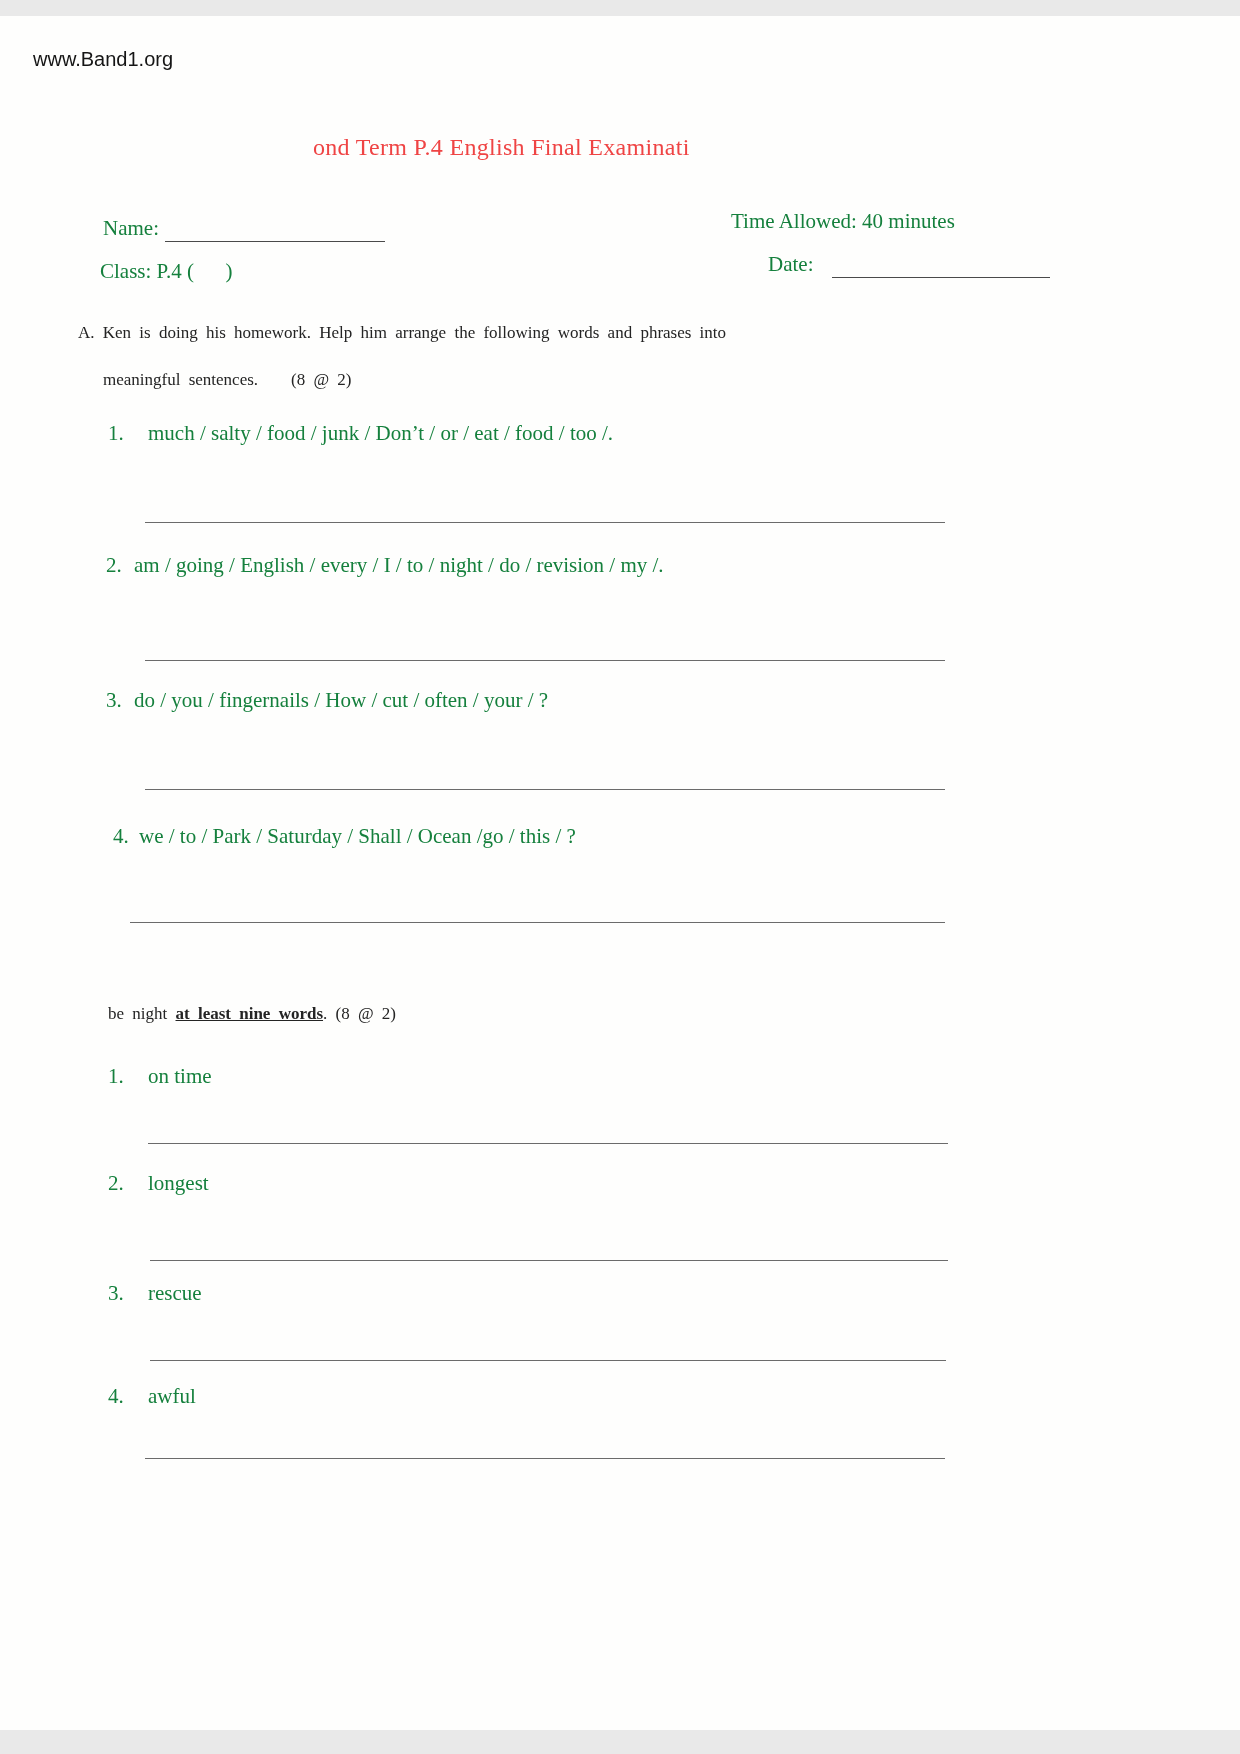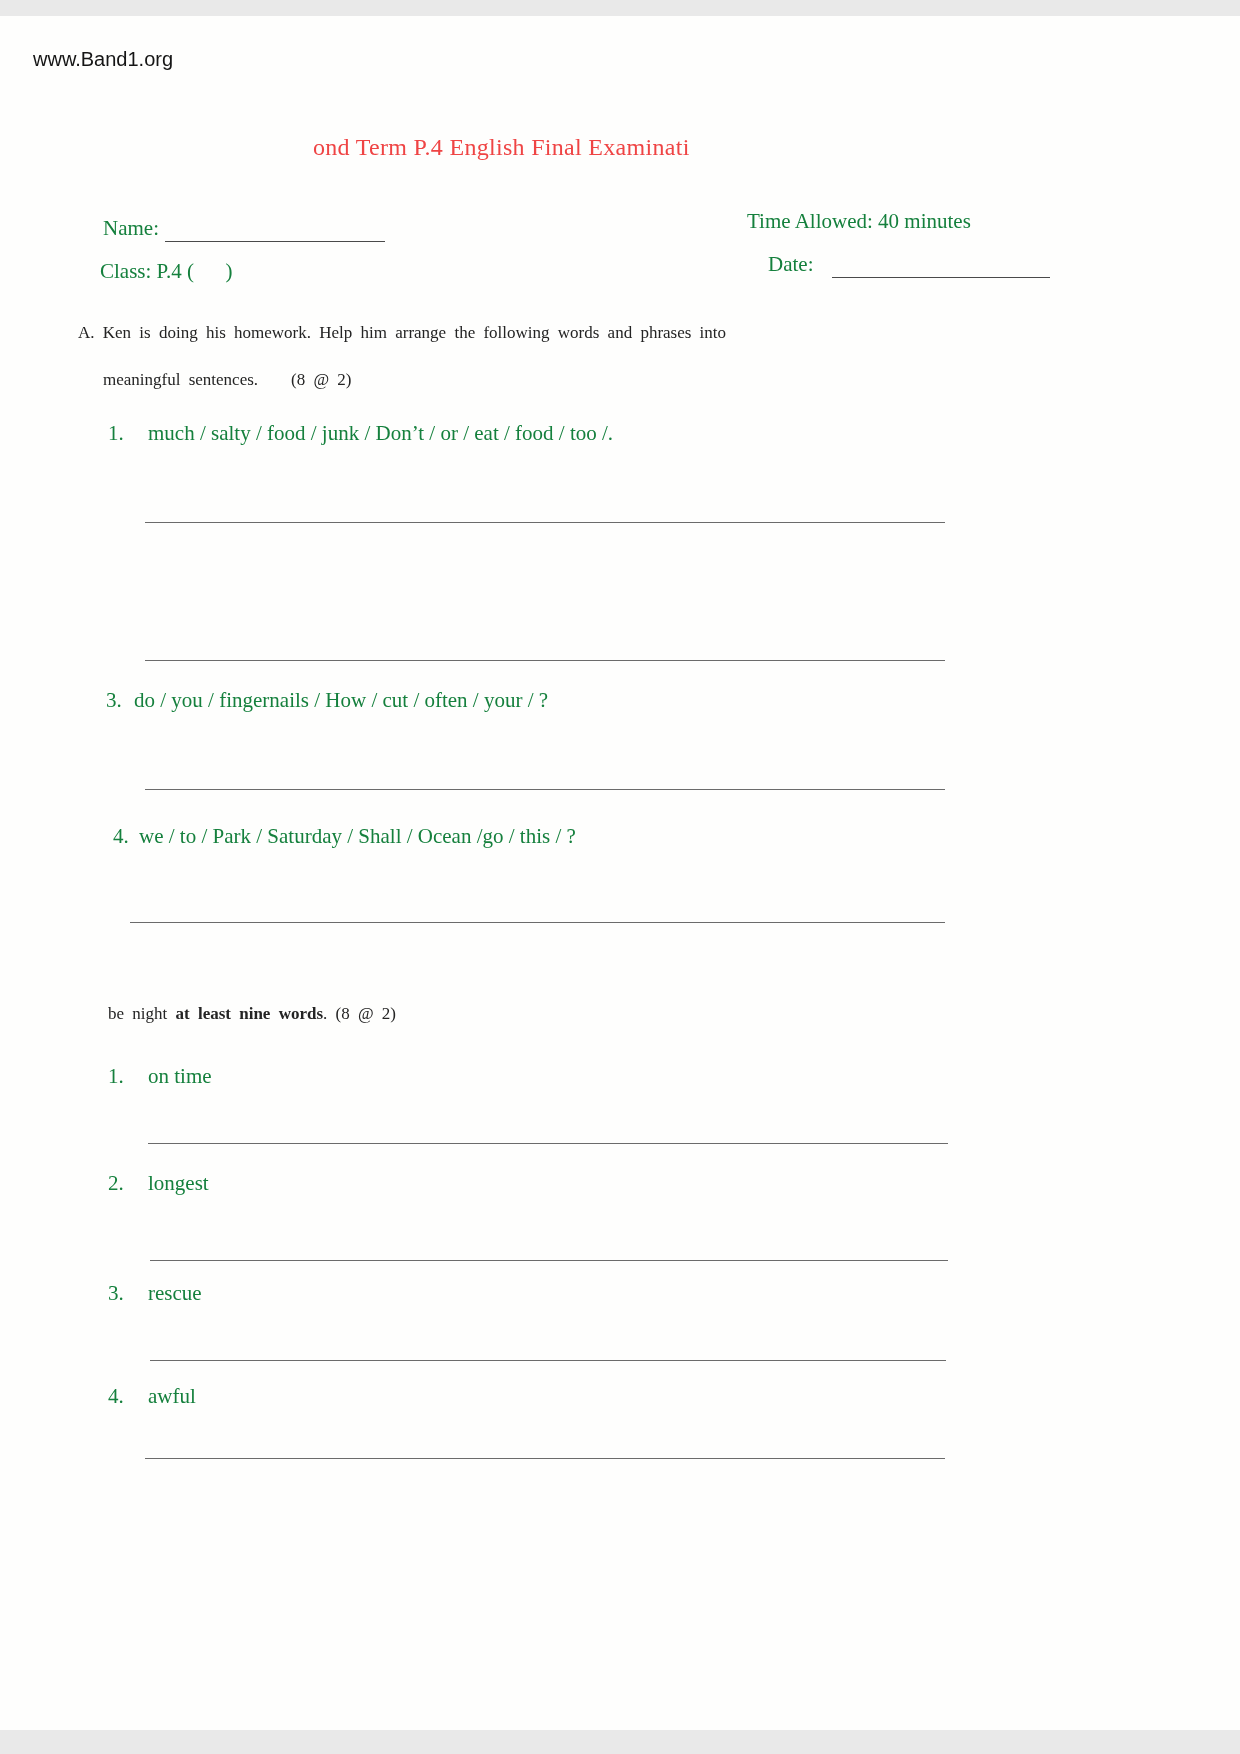--- a/index.html
+++ b/index.html
@@ -42,49 +42,53 @@
     border-bottom: 1.6px solid #4a4a4a;
     height: 1px;
   }
   .answer-line {
     border-bottom: 1.3px solid #6b6b6b;
     height: 1px;
   }
   .item-num { display: inline-block; }
   .bold-underline {
     font-weight: bold;
+    text-decoration: underline;
   }
 </style>
 </head>
 <body>
 
 <div class="page">
 
   <div class="abs watermark" style="left:33px; top:32px;">www.Band1.org</div>
 
   <div class="abs title" style="left:313px; top:118px;">ond Term P.4 English Final Examinati</div>
 
   <div class="abs body-text" style="left:103px; top:200px;">Name:</div>
   <div class="abs field-line" style="left:165px; top:224px; width:220px;"></div>
 
-  <div class="abs body-text" style="left:747px; top:193px;">Time Allowed: 40 minutes</div>
+  <div class="abs body-text" style="left:731px; top:193px;">Time Allowed: 40 minutes</div>
 
   <div class="abs body-text pre" style="left:100px; top:243px;">Class: P.4 (      )</div>
 
   <div class="abs body-text" style="left:768px; top:236px;">Date:</div>
   <div class="abs field-line" style="left:832px; top:260px; width:218px;"></div>
 
   <div class="abs heading-line" style="left:78px; top:307px; width:880px;">A. Ken is doing his homework. Help him arrange the following words and phrases into</div>
   <div class="abs heading-line pre" style="left:103px; top:354px;">meaningful sentences.    (8 @ 2)</div>
 
   <div class="abs body-text" style="left:108px; top:405px;">
     <span class="item-num" style="width:40px;">1.</span><span>much / salty / food / junk / Don’t / or / eat / food / too /.</span>
   </div>
   <div class="abs answer-line" style="left:145px; top:505px; width:800px;"></div>
 
+  <div class="abs body-text" style="left:106px; top:537px;">
+    <span class="item-num" style="width:28px;">2.</span><span>am / going / English / every / I / to / night / do / revision / my /.</span>
+  </div>
   <div class="abs answer-line" style="left:145px; top:643px; width:800px;"></div>
 
   <div class="abs body-text" style="left:106px; top:672px;">
     <span class="item-num" style="width:28px;">3.</span><span>do / you / fingernails / How / cut / often / your / ?</span>
   </div>
   <div class="abs answer-line" style="left:145px; top:772px; width:800px;"></div>
 
   <div class="abs body-text" style="left:113px; top:808px;">
     <span class="item-num" style="width:26px;">4.</span><span>we / to / Park / Saturday / Shall / Ocean /go / this  / ?</span>
   </div>

